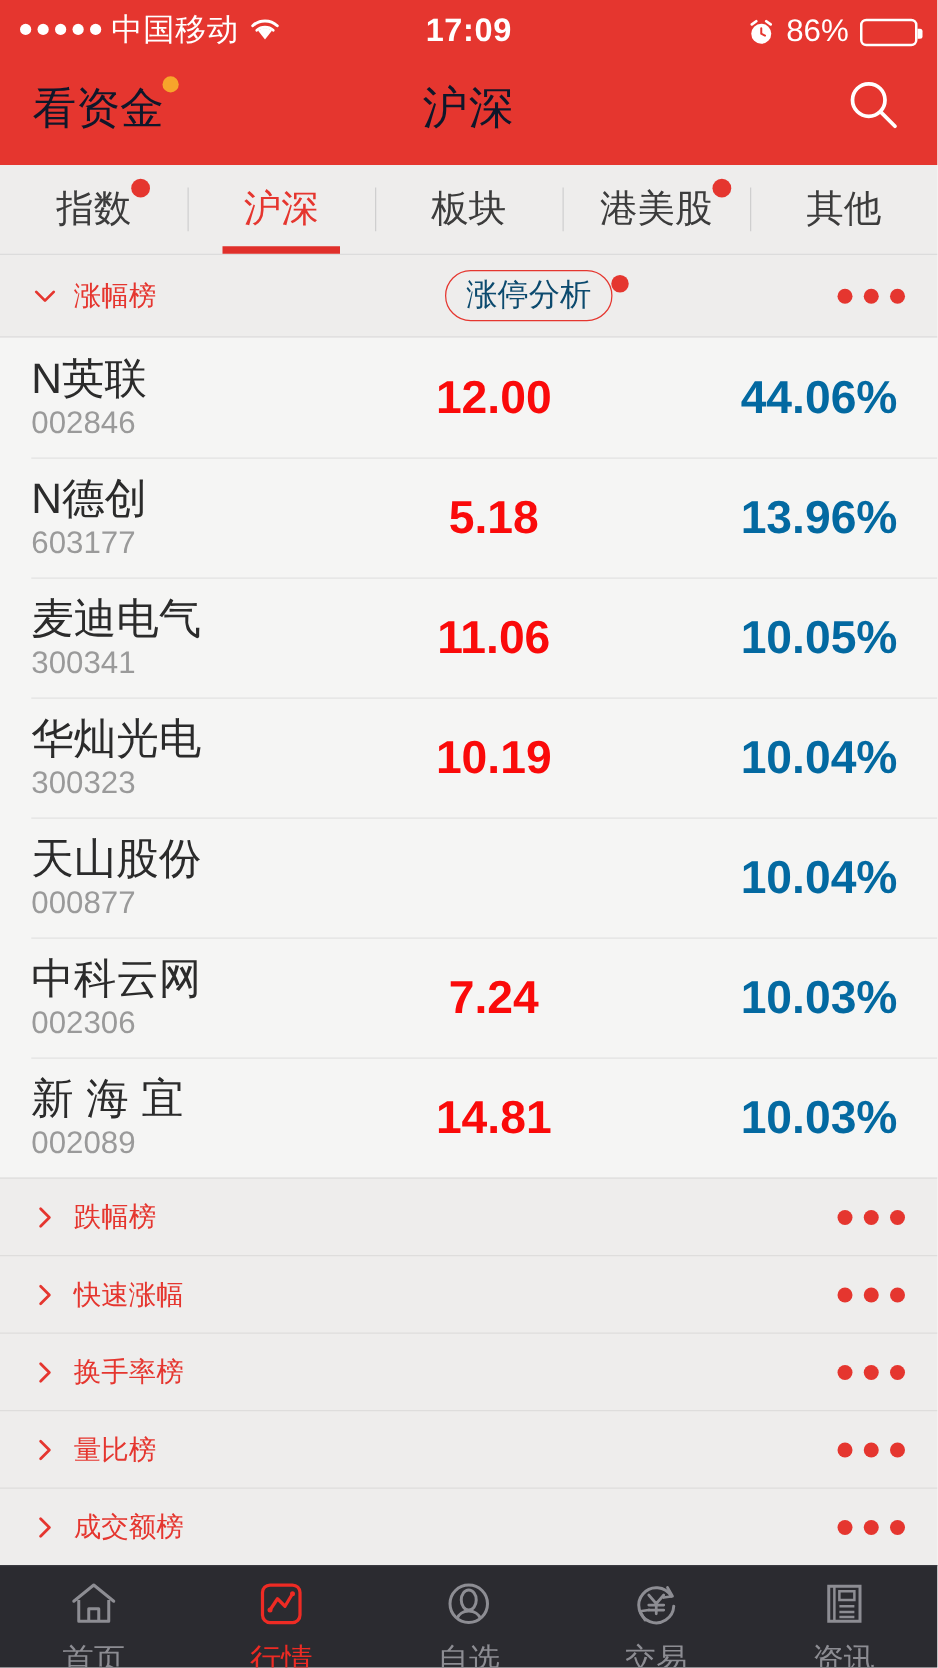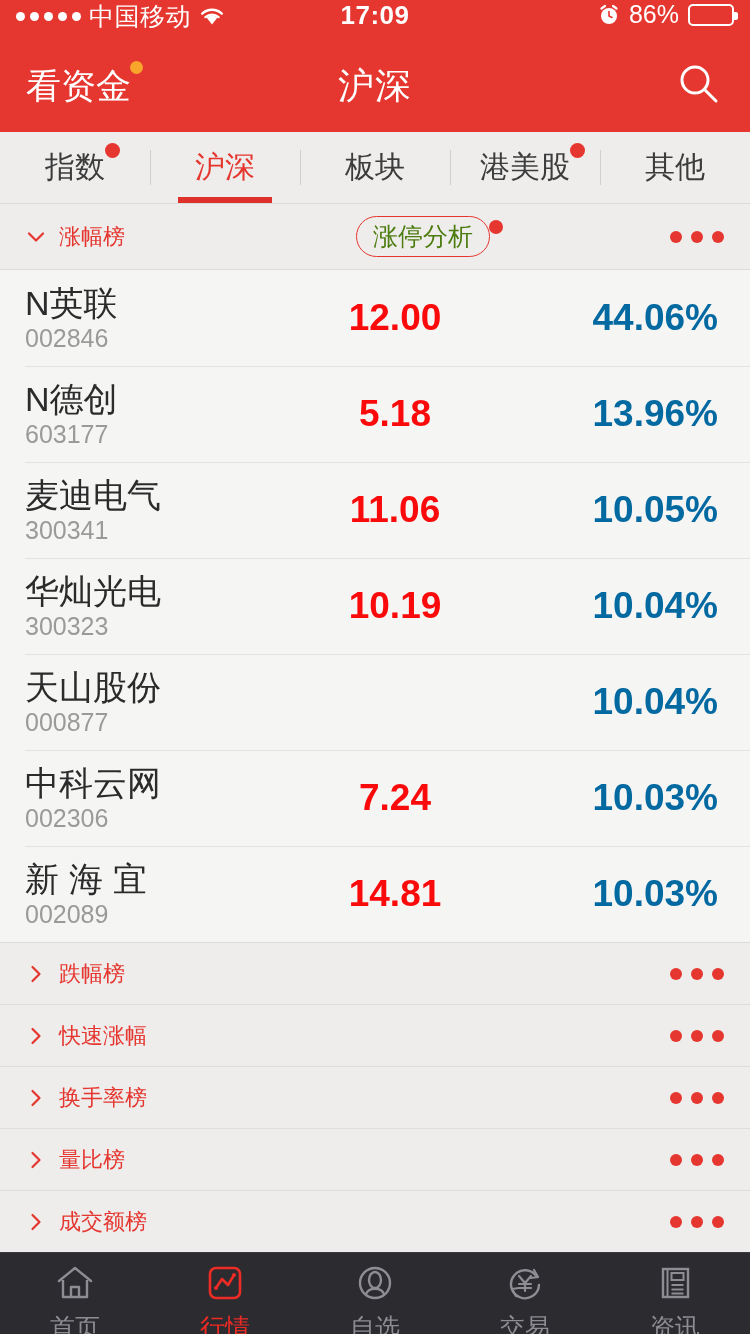--- a/index.html
+++ b/index.html
@@ -7,21 +7,21 @@
   body {
     font-family:"Liberation Sans","DejaVu Sans",sans-serif;
     background:#f4f4f4;
     overflow:hidden;
   }
   .phone { width:750px; height:1334px; position:relative; display:flex; flex-direction:column; }
 
   
   .statusbar {
     height:40px; background:#e5362f; color:#fff;
-    display:flex; align-items:flex-start; padding:0 16px;
+    display:flex; align-items:flex-end; padding:0 16px;
     font-size:24px; position:relative; flex:none;
   }
   .sb-left { display:flex; align-items:center; gap:8px; }
   .sig-dots { display:flex; gap:5px; align-items:center; }
   .sig-dots i { width:9px; height:9px; border-radius:50%; background:#fff; display:block; }
   .carrier { font-size:25px; letter-spacing:0.5px; }
   .wifi { width:26px; height:19px; position:relative; display:inline-block; }
   .wifi svg { display:block; }
   .sb-time {
     position:absolute; left:0; right:0; text-align:center;
@@ -35,21 +35,21 @@
     position:relative; padding:2px;
   }
   .batt::after {
     content:""; position:absolute; right:-6px; top:6px; width:4px; height:8px;
     background:#fff; border-radius:0 2px 2px 0;
   }
   .batt-fill { height:100%; background:#fff; border-radius:2px; width:86%; }
 
   
   .navbar {
-    height:92px; background:#e5362f; color:#ffffff; flex:none;
+    height:92px; background:#e5362f; color:#0f172a; flex:none;
     display:flex; align-items:center; padding:0 26px; position:relative;
   }
   .nav-left { font-size:35px; position:relative; padding-right:10px; }
   .nav-left .dot-badge {
     position:absolute; top:-2px; right:-2px; width:13px; height:13px;
     border-radius:50%; background:#f7a52b;
   }
   .nav-title {
     position:absolute; left:0; right:0; text-align:center;
     font-size:36px; letter-spacing:1px; pointer-events:none;
@@ -84,21 +84,21 @@
   .section-head {
     height:66px; background:#eeedec; flex:none;
     display:flex; align-items:center; padding:0 26px;
     border-bottom:1px solid #dddcdb; position:relative;
   }
   .sec-title { display:flex; align-items:center; gap:13px; color:#e5362f; font-size:22px; }
   .chev { width:20px; height:20px; display:inline-block; }
   .pill-wrap { position:absolute; left:0; right:0; display:flex; justify-content:center; pointer-events:none; }
   .pill-inner { position:relative; transform:translateX(48px); pointer-events:auto; }
   .pill {
-    border:1.5px solid #e5362f; border-radius:26px; color:#4d7c0f;
+    border:1.5px solid #e5362f; border-radius:26px; color:#0c4a6e;
     font-size:25px; padding:5px 16px 6px; line-height:1; background:transparent;
   }
   .pill-inner .dot-badge {
     position:absolute; top:-4px; right:-13px; width:14px; height:14px;
     border-radius:50%; background:#e5362f;
   }
   .dots-menu { margin-left:auto; display:flex; gap:9px; align-items:center; }
   .dots-menu i { width:12px; height:12px; border-radius:50%; background:#e5362f; display:block; }
 
   

